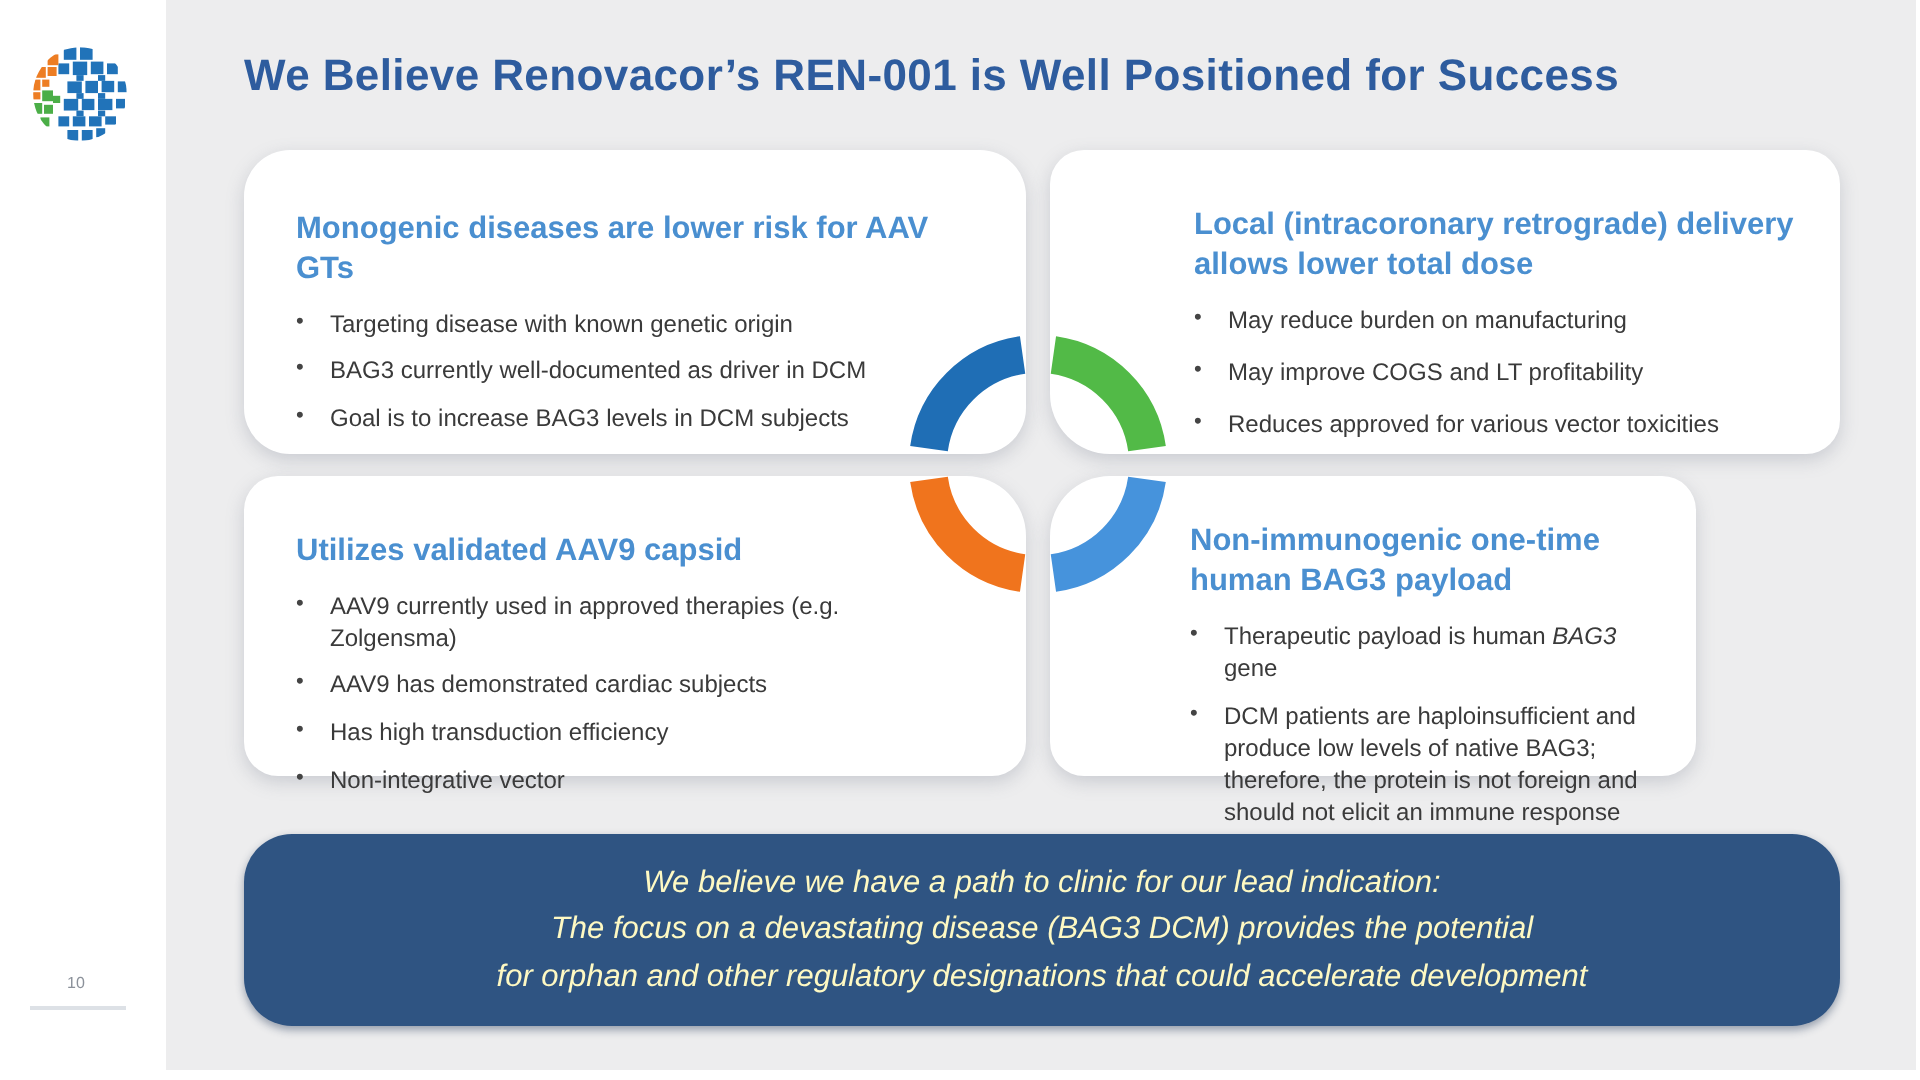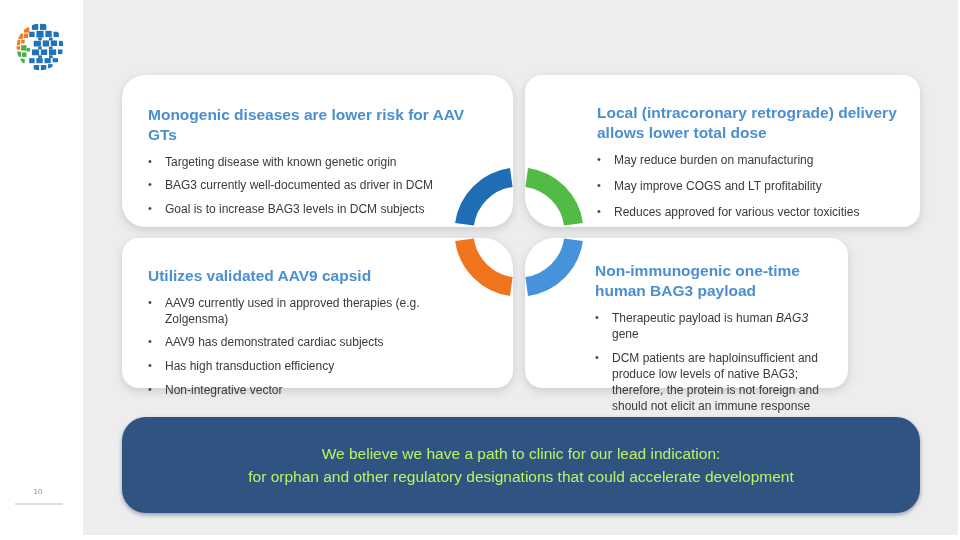--- a/index.html
+++ b/index.html
@@ -31,21 +31,21 @@
   .card-tr .bullets li { margin-bottom: 10px; max-width: 300px; }
   .card-br .bullets li { margin-bottom: 8px;  max-width: 296px; }
   .bullets .dot { flex: 0 0 17px; font-size: 11px; color: #444; }
   .bullets .it { font-style: italic; }
 
   .ring { position: absolute; left: 444px; top: 157px; width: 150px; height: 150px; }
 
   .banner { position: absolute; left: 122px; top: 417px; width: 798px; height: 96px;
             background: #2f5482; border-radius: 24px; box-shadow: 0 2px 4px rgba(40,60,90,0.45);
             display: flex; flex-direction: column; justify-content: center; align-items: center; }
-  .banner div { color: #bef264; font-size: 15.5px; line-height: 1.5; text-align: center; }
+  .banner div { color: #fef9c3; font-size: 15.5px; line-height: 1.5; text-align: center; font-style: italic; }
 
   .page-num { position: absolute; left: 0; top: 487px; width: 76px; text-align: center;
               font-size: 8px; color: #8b919a; }
   .page-num-line { position: absolute; left: 15px; top: 503px; width: 48px; height: 2px; background: #dde1e6; }
 </style>
 </head>
 <body>
 
 <div class="page">
   <div class="slide-bg"></div>
@@ -110,20 +110,21 @@
       <g fill="#4bae47">
         <rect x="9" y="28" width="6" height="6"></rect>
           <rect x="3" y="35" width="6" height="6"></rect>
         <rect x="10" y="36" width="5" height="5"></rect>
           <rect x="8" y="43" width="5" height="5"></rect>
         <rect x="15" y="31" width="4" height="4"></rect>
       </g>
     </g>
   </svg>
 
+  <div class="title">We Believe Renovacor’s REN-001 is Well Positioned for Success</div>
 
   <div class="card card-tl">
     <h3>Monogenic diseases are lower risk for AAV GTs</h3>
     <ul class="bullets">
       <li>
           <span class="dot">•</span>
           <span>Targeting disease with known genetic origin</span>
         </li>
       <li>
           <span class="dot">•</span>
@@ -192,18 +193,19 @@
 
   <svg class="ring" viewBox="0 0 150 150">
     <path d="M 20.5 67.3 A 55 55 0 0 1 67.3 20.5" fill="none" stroke-width="19" stroke="#1f6eb5"></path>
     <path d="M 82.7 20.5 A 55 55 0 0 1 129.5 67.3" fill="none" stroke-width="19" stroke="#52ba47"></path>
     <path d="M 129.5 82.7 A 55 55 0 0 1 82.7 129.5" fill="none" stroke-width="19" stroke="#4693dc"></path>
     <path d="M 67.3 129.5 A 55 55 0 0 1 20.5 82.7" fill="none" stroke-width="19" stroke="#f0741d"></path>
   </svg>
 
   <div class="banner">
     <div>We believe we have a path to clinic for our lead indication:</div>
+    <div>The focus on a devastating disease (BAG3 DCM) provides the potential</div>
     <div>for orphan and other regulatory designations that could accelerate development</div>
   </div>
 
   <div class="page-num">10</div>
   <div class="page-num-line"></div>
 </div>
 
 </body></html>

